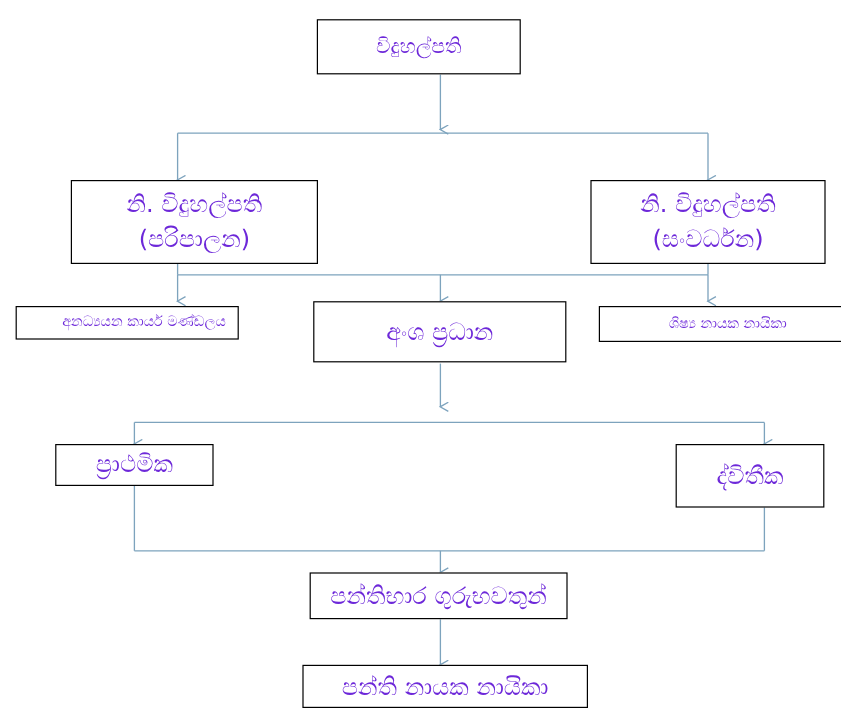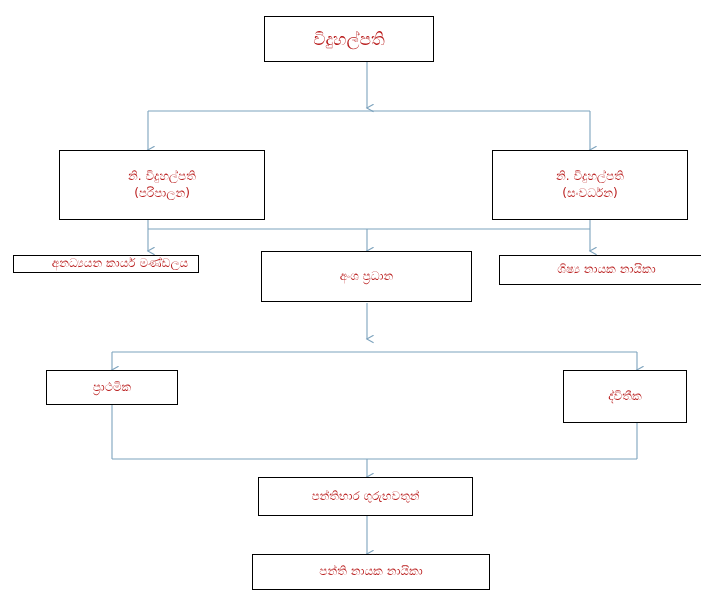--- a/index.html
+++ b/index.html
@@ -27,30 +27,30 @@
   }
   .node {
     position: absolute;
     box-sizing: border-box;
     border: 1px solid #000000;
     background: #ffffff;
     display: flex;
     flex-direction: column;
     align-items: center;
     justify-content: center;
-    color: #b91c1c;
+    color: #6d28d9;
     line-height: 1.45;
     z-index: 2;
   }
   .node .line {
     display: block;
     white-space: nowrap;
   }
   .n-lg { font-size: 17px; }
-  .n-md { font-size: 12px; }
+  .n-md { font-size: 20px; }
   .n-sm { font-size: 12px; }
 </style>
 </head>
 <body>
 
 <div id="chart-root">
 
   <svg id="connectors" viewBox="0 0 701 595" width="701" height="595">
     <defs>
       <marker id="arrow" markerWidth="9" markerHeight="9" refX="4.2" refY="7.2" orient="auto" markerUnits="userSpaceOnUse">
@@ -92,21 +92,21 @@
   <div class="node n-md" style="left:59px; top:150px; width:206px; height:70px;">
     <span class="line">නි. විදුහල්පති</span>
     <span class="line">(පරිපාලන)</span>
   </div>
 
   <div class="node n-md" style="left:492px; top:150px; width:196px; height:70px;">
     <span class="line">නි. විදුහල්පති</span>
     <span class="line">(සංවර්ධන)</span>
   </div>
 
-  <div class="node n-sm" style="left:13px; top:255px; width:186px; height:18px;padding-left:28px;">
+  <div class="node n-sm" style="left:13px; top:255px; width:186px; height:28px;padding-left:28px;">
     <span class="line">අනධ්‍යයන කාර්ය මණ්ඩලය</span>
   </div>
 
   <div class="node n-md" style="left:261px; top:251px; width:211px; height:51px;">
     <span class="line">අංශ ප්‍රධාන</span>
   </div>
 
   <div class="node n-sm" style="left:499px; top:255px; width:215px; height:30px;">
     <span class="line">ශිෂ්‍ය නායක නායිකා</span>
   </div>

